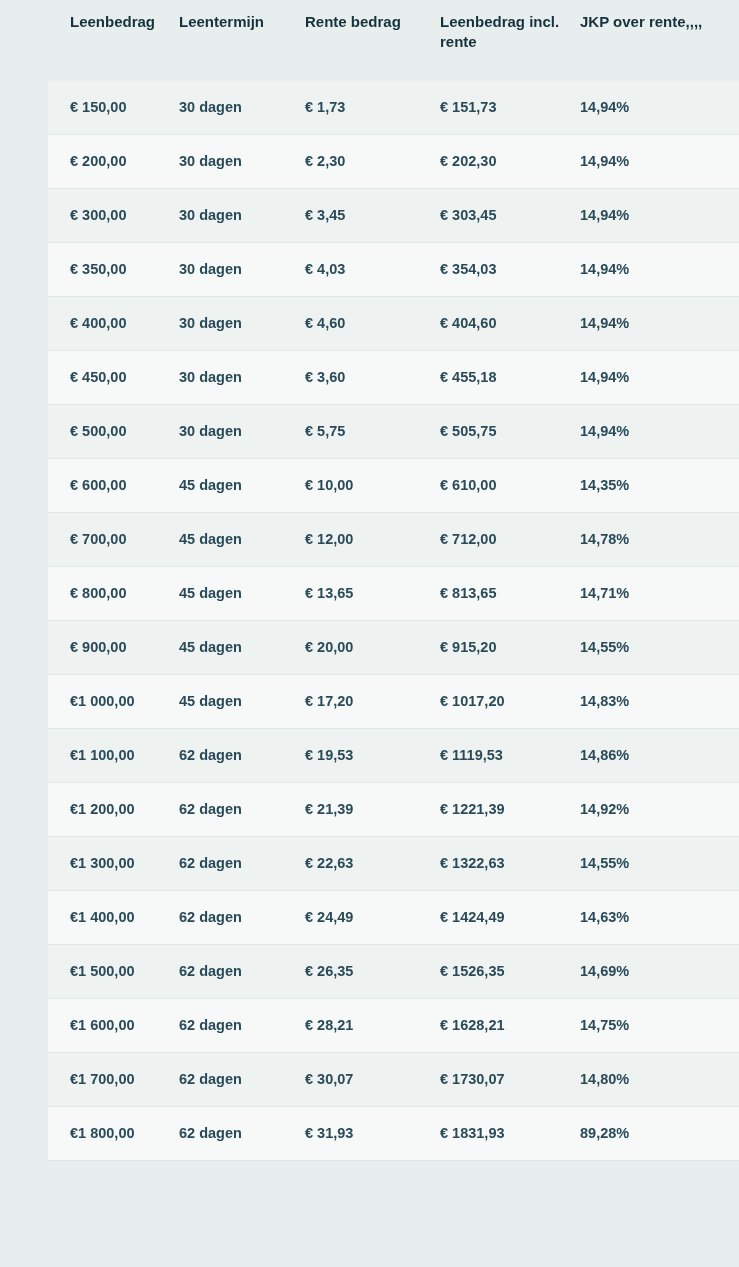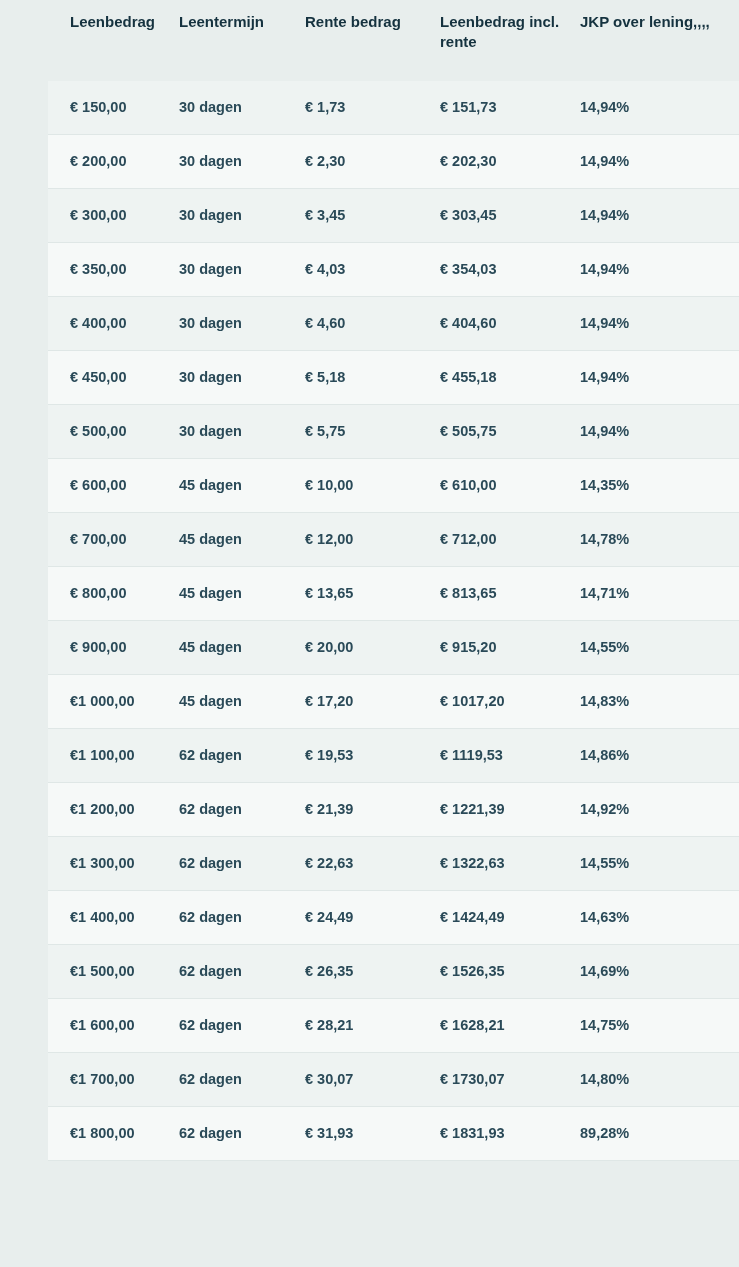--- a/index.html
+++ b/index.html
@@ -66,21 +66,21 @@
 <body>
 
 <div class="page">
   <table class="rate-table">
     <thead>
       <tr>
         <th class="c0">Leenbedrag</th>
         <th class="c1">Leentermijn</th>
         <th class="c2">Rente bedrag</th>
         <th class="c3">Leenbedrag incl. rente</th>
-        <th class="c4">JKP over lening,,,,</th>
+        <th class="c4">JKP over rente,,,,</th>
       </tr>
     </thead>
     <tbody>
       <tr>
         <td class="c0">€ 150,00</td>
         <td class="c1">30 dagen</td>
         <td class="c2">€ 1,73</td>
         <td class="c3">€ 151,73</td>
         <td class="c4">14,94%</td>
       </tr>
@@ -108,21 +108,21 @@
       <tr>
         <td class="c0">€ 400,00</td>
         <td class="c1">30 dagen</td>
         <td class="c2">€ 4,60</td>
         <td class="c3">€ 404,60</td>
         <td class="c4">14,94%</td>
       </tr>
       <tr>
         <td class="c0">€ 450,00</td>
         <td class="c1">30 dagen</td>
-        <td class="c2">€ 5,18</td>
+        <td class="c2">€ 3,60</td>
         <td class="c3">€ 455,18</td>
         <td class="c4">14,94%</td>
       </tr>
       <tr>
         <td class="c0">€ 500,00</td>
         <td class="c1">30 dagen</td>
         <td class="c2">€ 5,75</td>
         <td class="c3">€ 505,75</td>
         <td class="c4">14,94%</td>
       </tr>

